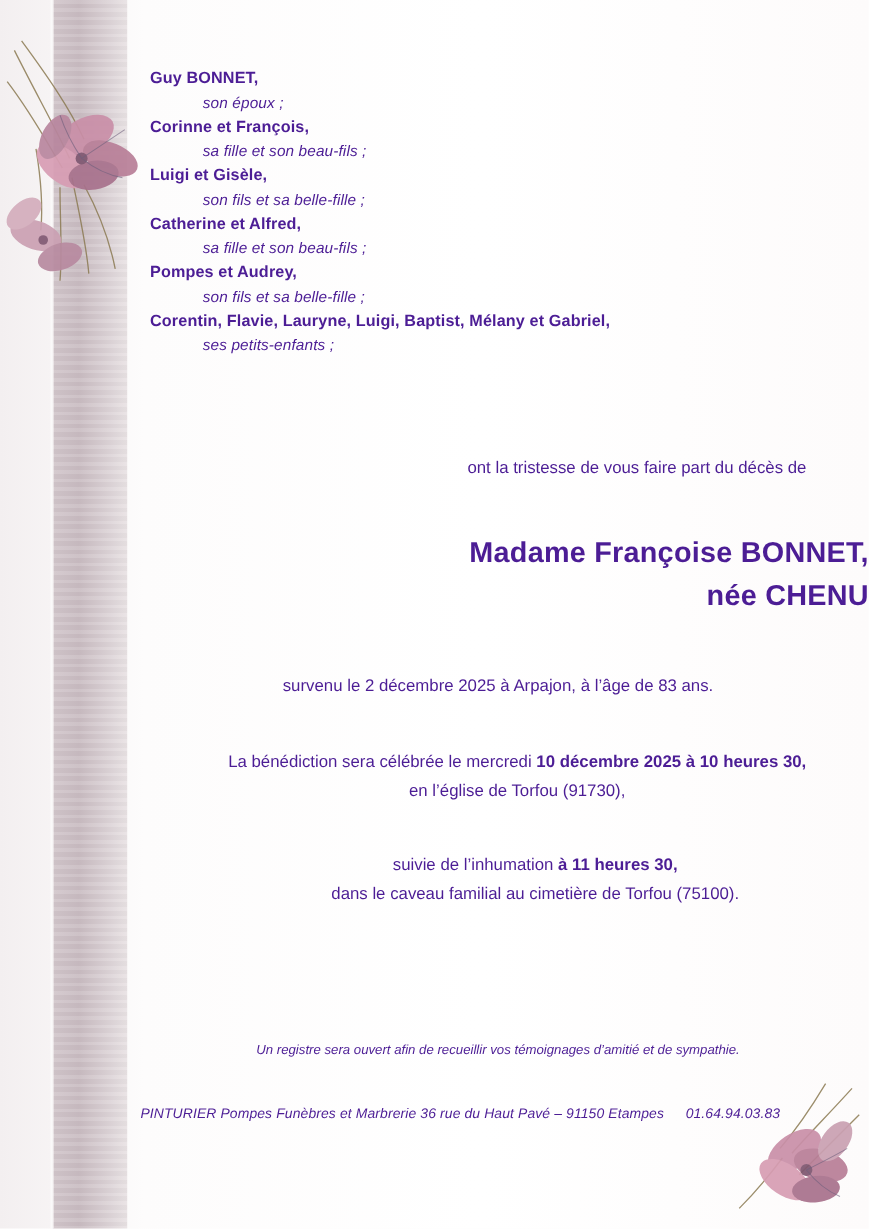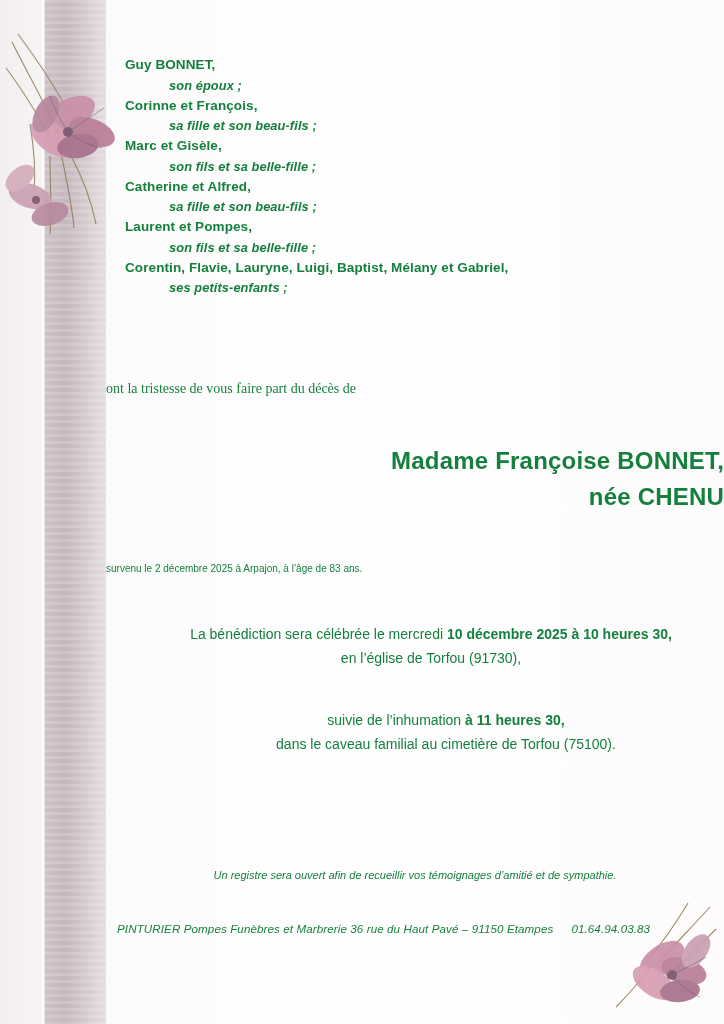--- a/index.html
+++ b/index.html
@@ -7,21 +7,21 @@
     padding: 0;
     background: #ffffff;
   }
   .page {
     position: relative;
     width: 724px;
     height: 1024px;
     background: #fdfcfc;
     overflow: hidden;
     font-family: "Liberation Sans", sans-serif;
-    color: #15803d;
+    color: #4c1d95;
   }
 
   
   .paper-tint {
     position: absolute;
     inset: 0;
     background: linear-gradient(90deg, #f3eff0 0px, #fdfcfc 120px, #ffffff 400px, #fdfbfb 724px);
     pointer-events: none;
   }
 
@@ -90,52 +90,51 @@
   }
   .fam-name {
     font-weight: 600;
   }
   .fam-rel {
     font-style: italic;
     font-size: 12.8px;
     padding-left: 44px;
     display: block;
     line-height: 20px;
-    font-weight: bold;
   }
 
   .announce {
     position: absolute;
     top: 381px;
     left: 0;
     width: 566px;
-    text-align: left;
+    text-align: right;
     font-size: 14px;
-    font-family: Liberation Serif, serif;
   }
 
   .deceased {
     position: absolute;
     top: 443px;
     left: 0;
     width: 618px;
     text-align: right;
     font-weight: 700;
     font-size: 24px;
     line-height: 36px;
     letter-spacing: 0.2px;
   }
   .deceased .ln2 { display: block; }
 
   .death-info {
     position: absolute;
     top: 563px;
     left: 0;
     width: 618px;
-    font-size: 10px;
+    text-align: center;
+    font-size: 14px;
   }
 
   .ceremony {
     position: absolute;
     top: 622px;
     left: 16px;
     width: 618px;
     text-align: center;
     font-size: 14px;
     line-height: 24px;
@@ -245,31 +244,31 @@
         <span class="fam-name">Guy BONNET,</span>
         <span class="fam-rel">son époux ;</span>
       </div>
 
       <div class="fam-line">
         <span class="fam-name">Corinne et François,</span>
         <span class="fam-rel">sa fille et son beau-fils ;</span>
       </div>
 
       <div class="fam-line">
-        <span class="fam-name">Marc et Gisèle,</span>
+        <span class="fam-name">Luigi et Gisèle,</span>
         <span class="fam-rel">son fils et sa belle-fille ;</span>
       </div>
 
       <div class="fam-line">
         <span class="fam-name">Catherine et Alfred,</span>
         <span class="fam-rel">sa fille et son beau-fils ;</span>
       </div>
 
       <div class="fam-line">
-        <span class="fam-name">Laurent et Pompes,</span>
+        <span class="fam-name">Pompes et Audrey,</span>
         <span class="fam-rel">son fils et sa belle-fille ;</span>
       </div>
 
       <div class="fam-line">
         <span class="fam-name">Corentin, Flavie, Lauryne, Luigi, Baptist, Mélany et Gabriel,</span>
         <span class="fam-rel">ses petits-enfants ;</span>
       </div>
 
     </div>
 

